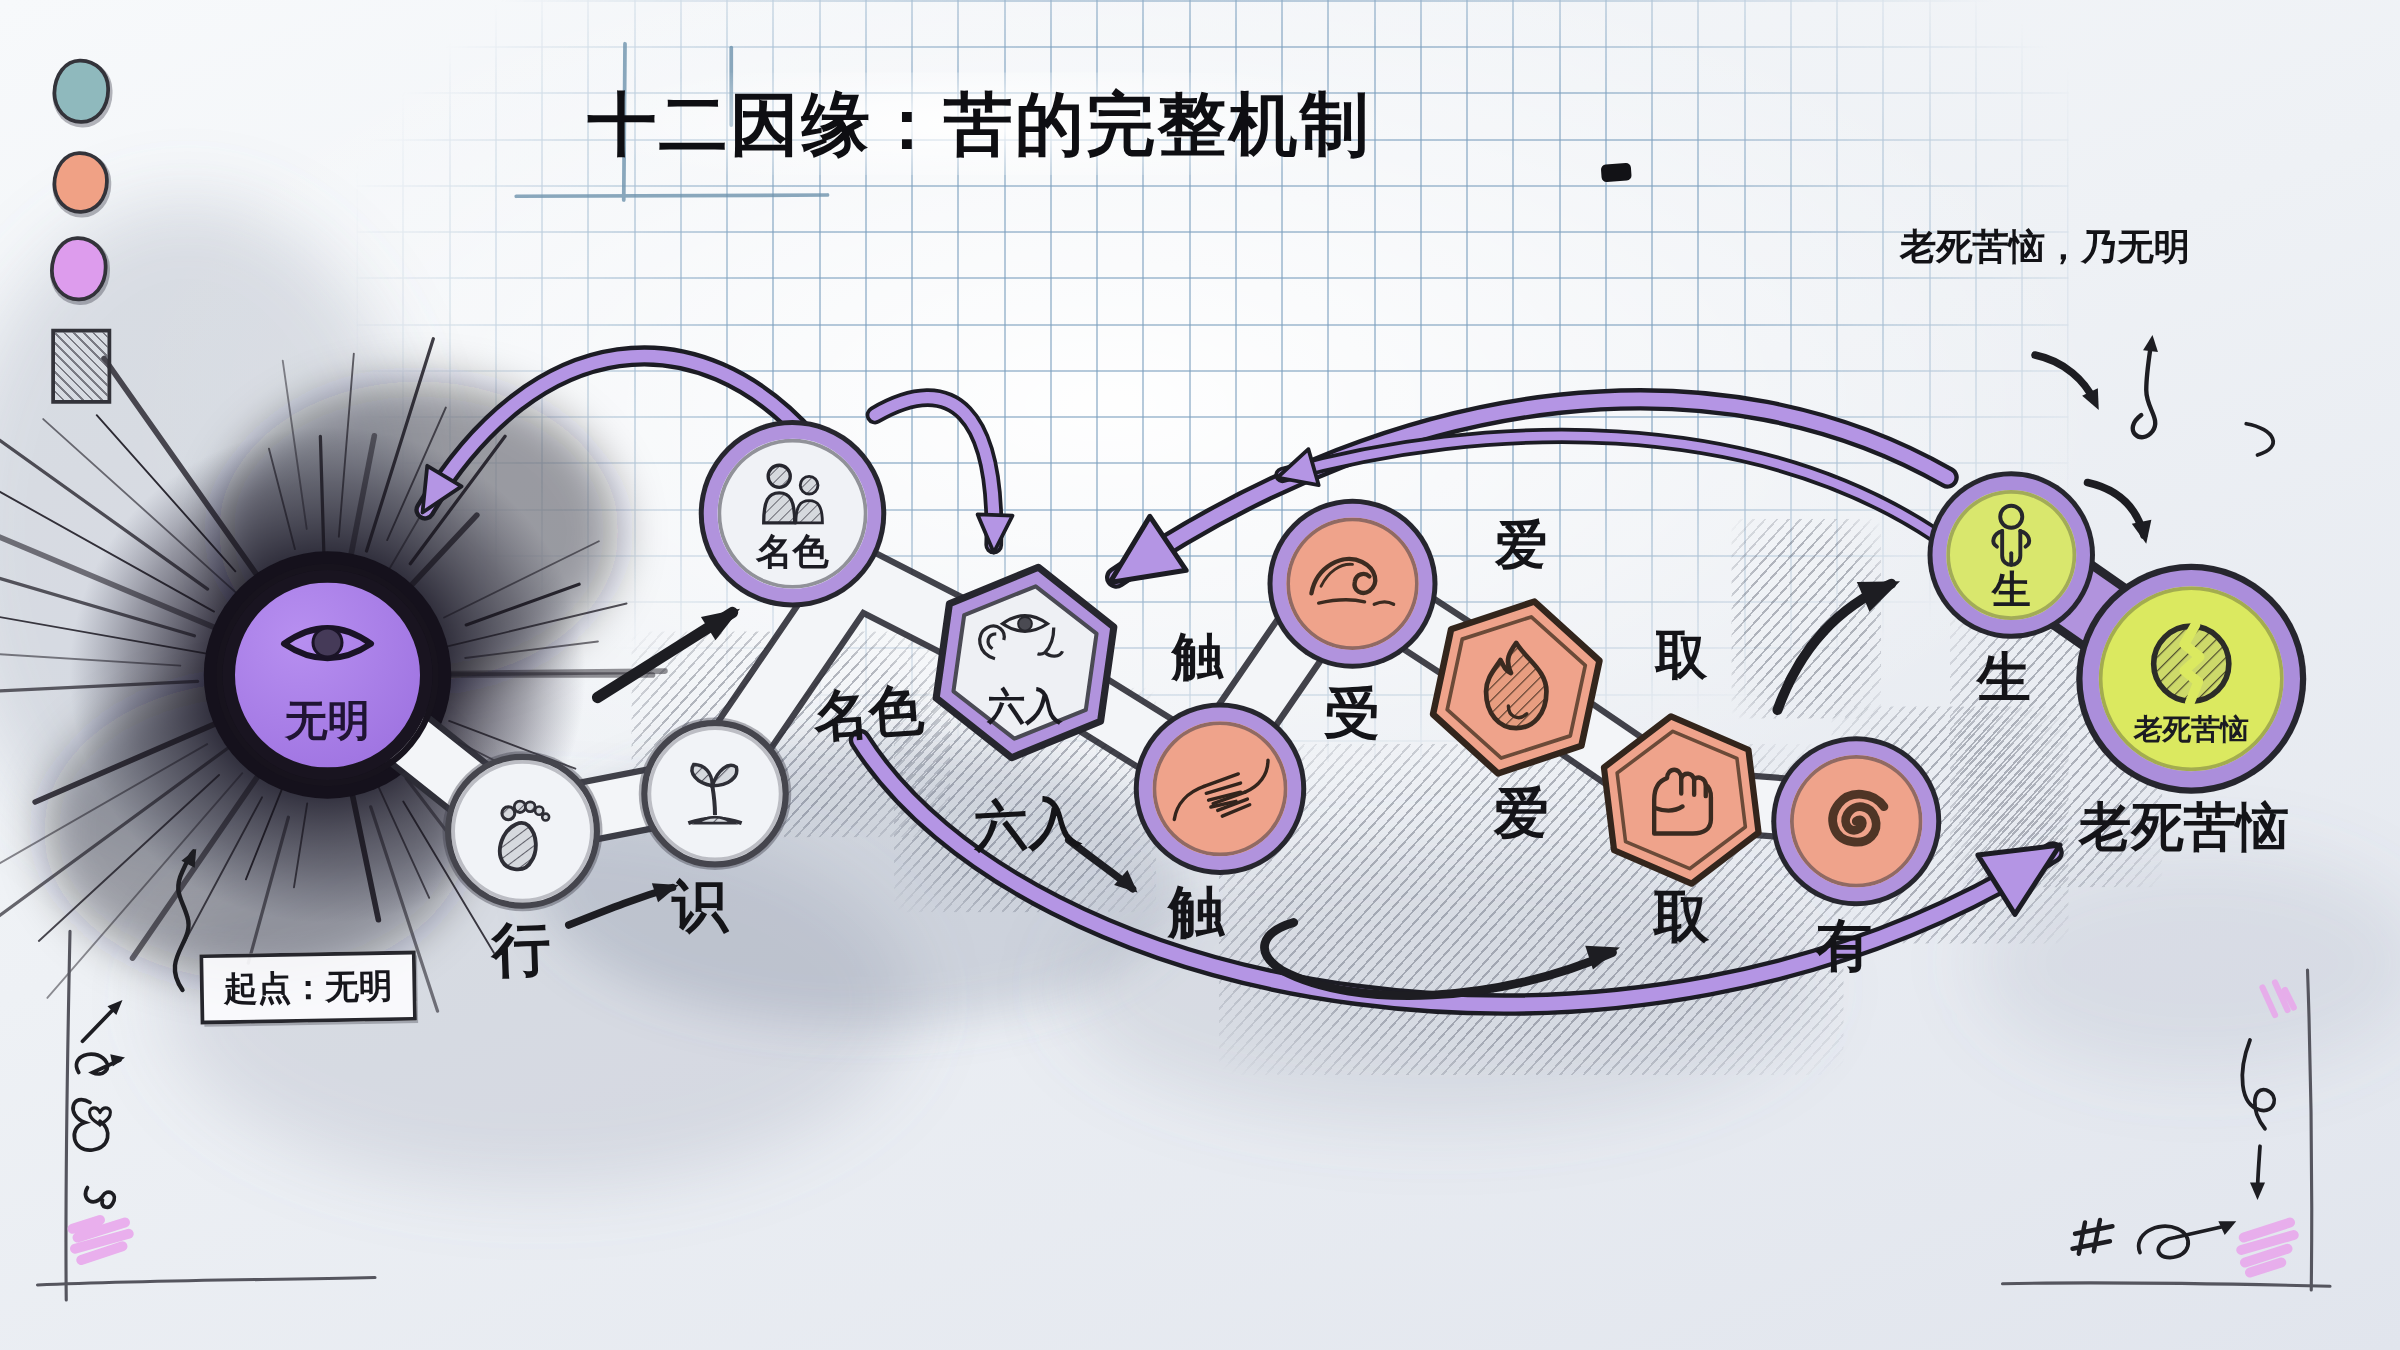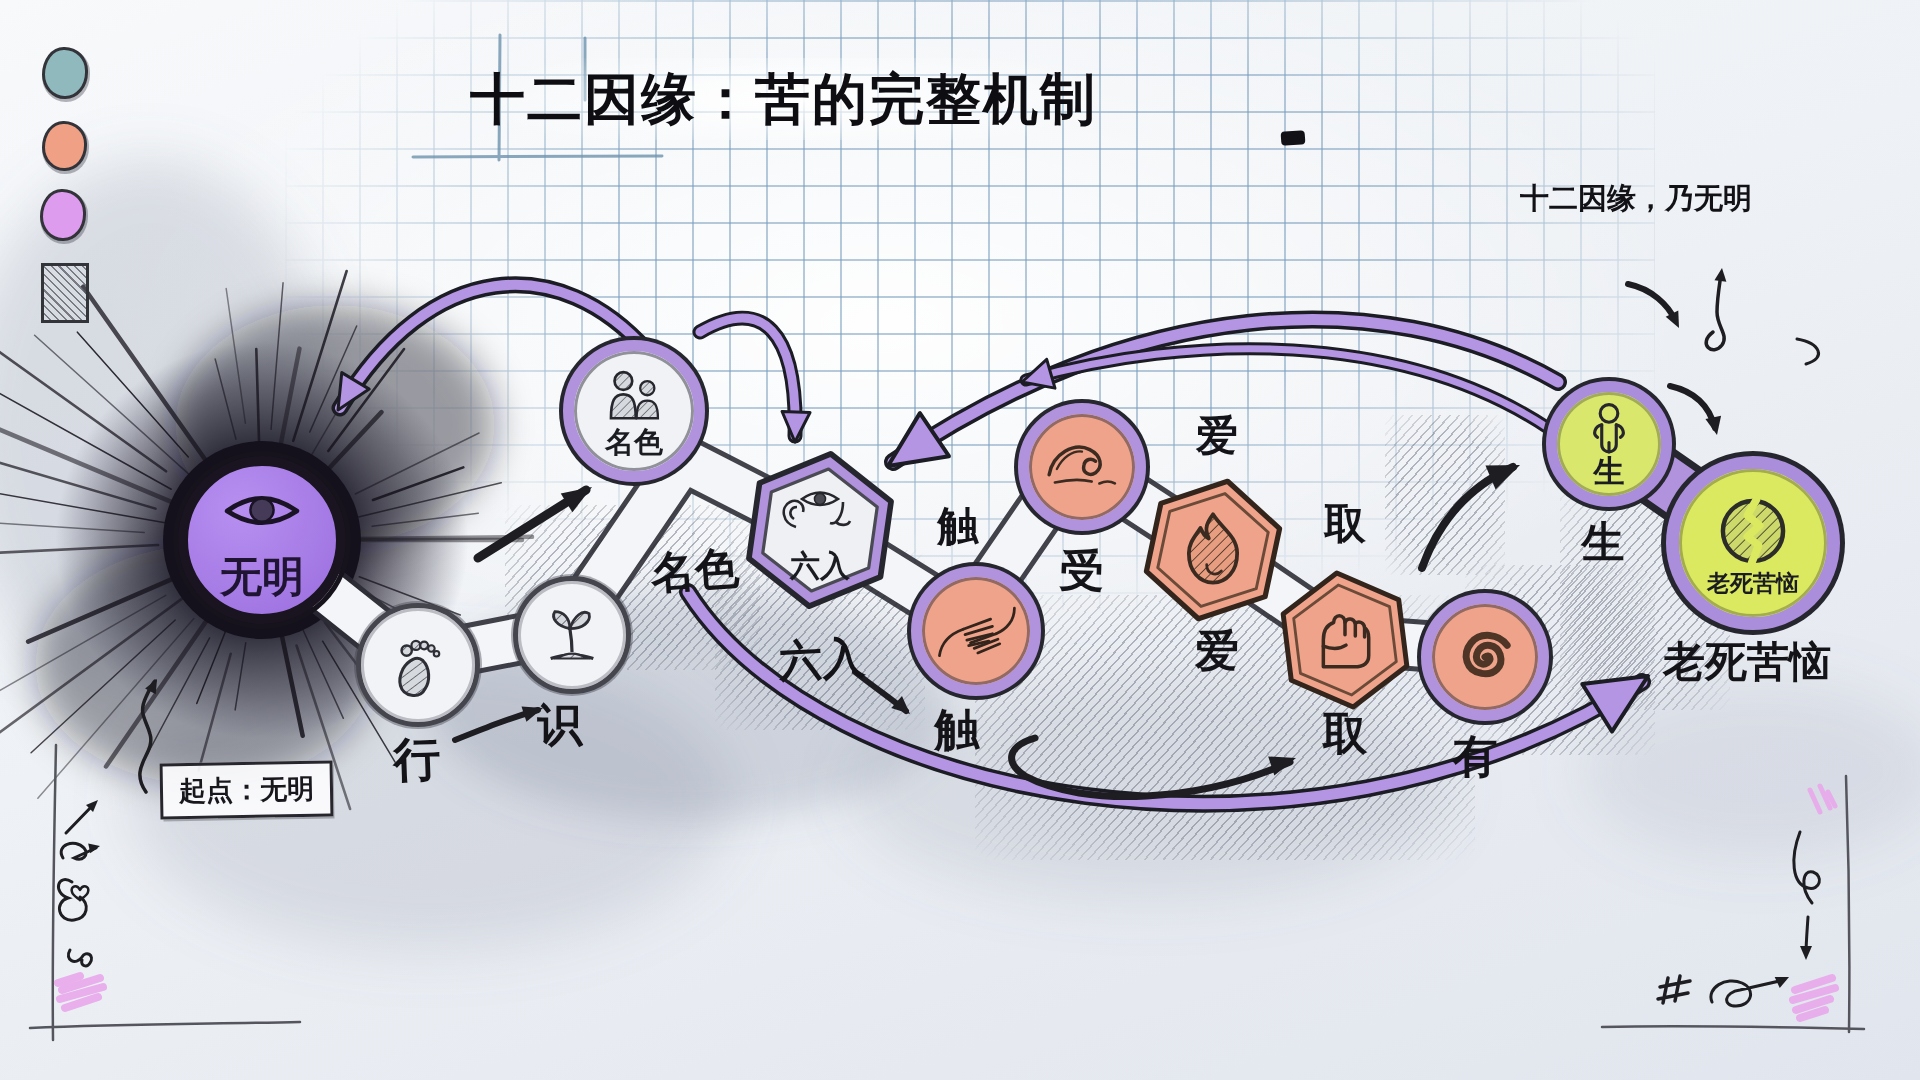--- a/index.html
+++ b/index.html
@@ -265,21 +265,21 @@
       <path d="M 1795,990 L 1832,978 M 1793,1000 L 1835,988 M 1796,1010 L 1830,999 M 1800,1018 L 1825,1010"></path>
     </g>
   </svg>
 
   <div class="node" style="left:178px;top:456px;width:148px;height:148px;border:10px solid #191420;
               background:radial-gradient(circle at 35% 30%, #b78ff0, #9a6ede);box-shadow:0 0 0 5px #17131d;">
     <svg class="icon" viewBox="-45 -30 90 60" style="width:92px;height:58px">
       <path d="M -36,0 Q 0,-26 36,0 Q 0,24 -36,0 Z" fill="none" stroke="#1a1326" stroke-width="5" stroke-linejoin="round"></path>
       <circle cx="0" cy="-1" r="12" fill="#453a58" stroke="#1a1326" stroke-width="2.5"></circle>
     </svg>
-    <div class="nlabel" style="font-size:42px;color:#201433;margin-top:16px;">无明</div>
+    <div class="nlabel" style="font-size:34px;color:#201433;margin-top:16px;">无明</div>
   </div>
 
   <div class="node n-white" style="left:356px;top:603px;width:114px;height:114px;">
     <svg class="icon" viewBox="-30 -35 60 70" style="width:62px;height:72px">
       <path d="M -2,30 C -14,30 -18,18 -14,6 C -10,-4 -2,-9 4,-5 C 12,1 14,14 10,22 C 8,28 4,30 -2,30 Z" fill="url(#ph)" stroke="#2e2e36" stroke-width="3" transform="rotate(8)"></path>
       <circle cx="-11" cy="-14" r="5" fill="url(#ph)" stroke="#2e2e36" stroke-width="2.4"></circle>
       <circle cx="-2" cy="-19" r="4.4" fill="url(#ph)" stroke="#2e2e36" stroke-width="2.2"></circle>
       <circle cx="6" cy="-19" r="3.8" fill="url(#ph)" stroke="#2e2e36" stroke-width="2.2"></circle>
       <circle cx="13" cy="-16" r="3.2" fill="url(#ph)" stroke="#2e2e36" stroke-width="2"></circle>
       <circle cx="18" cy="-11" r="2.7" fill="url(#ph)" stroke="#2e2e36" stroke-width="2"></circle>
@@ -409,21 +409,21 @@
   <div class="olabel" style="left:1217px;top:436px;font-size:42px;">爱</div>
   <div class="olabel" style="left:1217px;top:651px;font-size:44px;">爱</div>
   <div class="olabel" style="left:1345px;top:524px;font-size:42px;">取</div>
   <div class="olabel" style="left:1345px;top:734px;font-size:45px;">取</div>
   <div class="olabel" style="left:1475px;top:757px;font-size:45px;">有</div>
   <div class="olabel" style="left:1603px;top:543px;font-size:43px;">生</div>
   <div class="olabel" style="left:1747px;top:662px;font-size:42px;">老死苦恼</div>
 
   <div id="title">十二因缘：苦的完整机制</div>
   <div id="annotation">
-    <div>十二因缘，乃无明</div>
+    <div>老死苦恼，乃无明</div>
   </div>
   <div id="startnote">起点：无明</div>
 
   <div id="sw1" class="swatch sw-round"></div>
   <div id="sw2" class="swatch sw-round"></div>
   <div id="sw3" class="swatch sw-round"></div>
   <div id="sw4" class="swatch"></div>
 
 </div>
 

